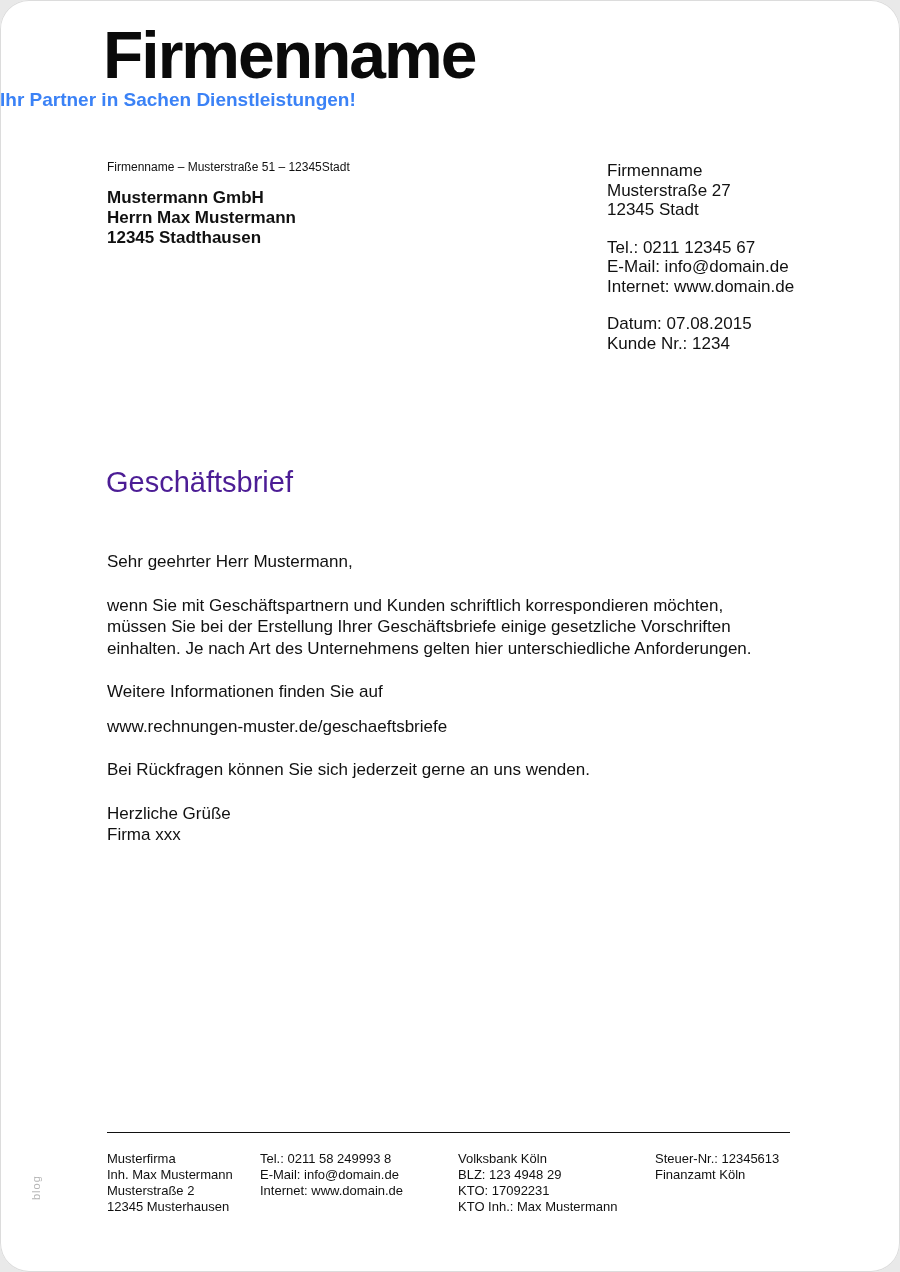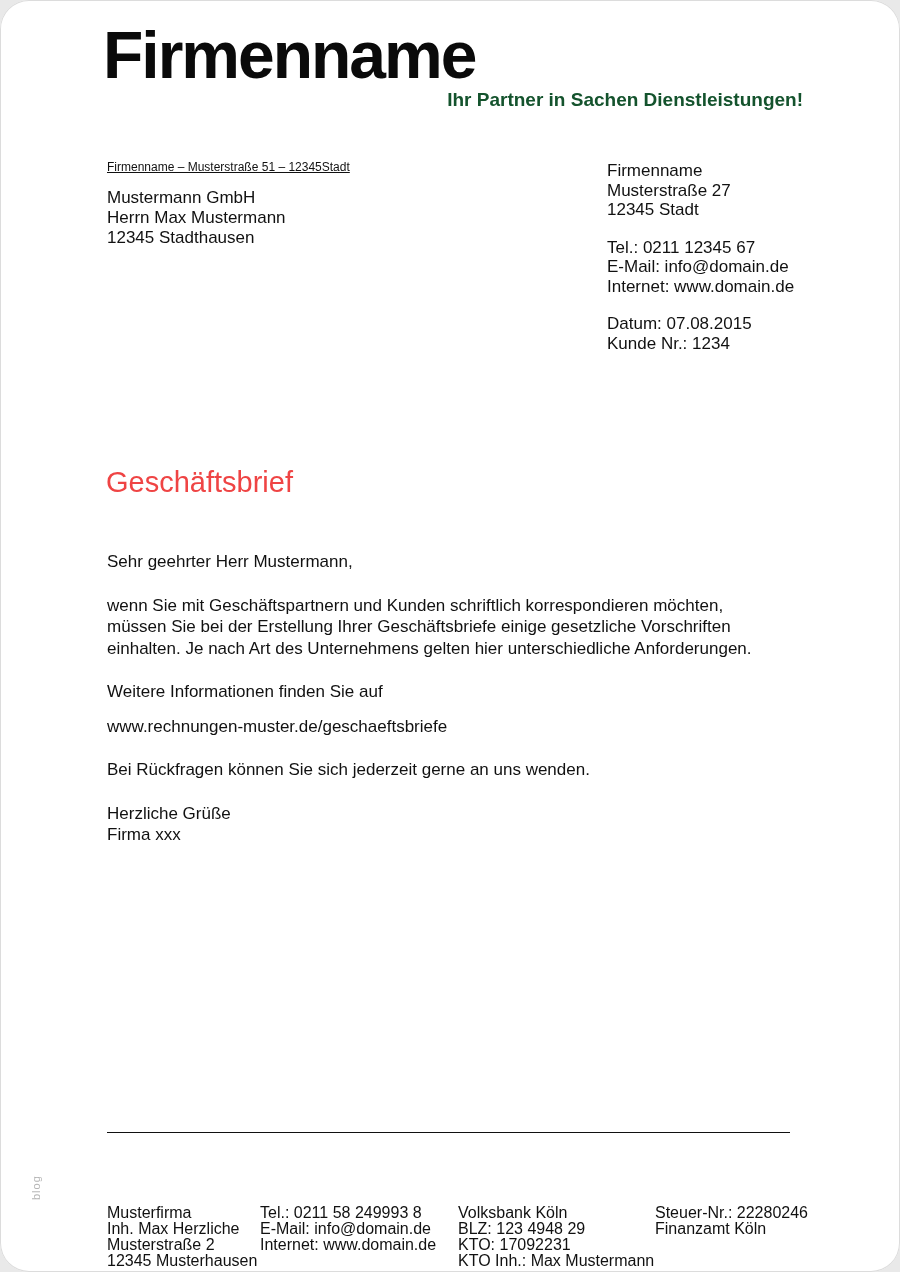--- a/index.html
+++ b/index.html
@@ -28,58 +28,58 @@
     font-weight: 800;
     letter-spacing: -2px;
     color: #0a0a0a;
     line-height: 1;
   }
   .tagline {
     position: absolute;
     top: 89px;
     left: 0;
     width: 803px;
-    text-align: right;
+    text-align: left;
     font-size: 19px;
     font-weight: 700;
-    color: #14532d;
+    color: #3b82f6;
   }
   
   .sender-line {
     position: absolute;
     top: 160px;
     left: 107px;
     font-size: 12px;
-    text-decoration: underline;
     color: #111;
   }
   .recipient {
     position: absolute;
     top: 188px;
     left: 107px;
     font-size: 17px;
     line-height: 20px;
+    font-weight: bold;
   }
   
   .info-block {
     position: absolute;
     top: 161px;
     left: 607px;
     font-size: 17px;
     line-height: 19.5px;
   }
   .info-block .group { margin-bottom: 18px; }
   
   .subject {
     position: absolute;
     top: 466px;
     left: 106px;
     font-size: 29px;
     font-weight: 400;
-    color: #ef4444;
+    color: #4c1d95;
   }
   
   .letter-body {
     position: absolute;
     top: 538px;
     left: 107px;
     width: 672px;
     font-size: 17px;
     line-height: 21.5px;
   }
@@ -90,25 +90,25 @@
   .footer-rule {
     position: absolute;
     top: 1132px;
     left: 107px;
     width: 683px;
     height: 0;
     border-top: 1.5px solid #111;
   }
   .footer {
     position: absolute;
-    top: 1205px;
+    top: 1151px;
     left: 107px;
     width: 720px;
     display: flex;
-    font-size: 16px;
+    font-size: 13px;
     line-height: 16px;
   }
   .footer .col1 { width: 153px; }
   .footer .col2 { width: 198px; }
   .footer .col3 { width: 197px; }
   .footer .col4 { width: 160px; }
   
   .watermark {
     position: absolute;
     left: 30px;
@@ -162,36 +162,36 @@
     <p>www.rechnungen-muster.de/geschaeftsbriefe</p>
     <p>Bei Rückfragen können Sie sich jederzeit gerne an uns wenden.</p>
     <p class="tight">Herzliche Grüße</p>
     <p class="tight">Firma xxx</p>
   </div>
 
   <div class="footer-rule"></div>
   <div class="footer">
     <div class="col1">
       <div>Musterfirma</div>
-      <div>Inh. Max Herzliche</div>
+      <div>Inh. Max Mustermann</div>
       <div>Musterstraße 2</div>
       <div>12345 Musterhausen</div>
     </div>
     <div class="col2">
       <div>Tel.: 0211 58 249993 8</div>
       <div>E-Mail: info@domain.de</div>
       <div>Internet: www.domain.de</div>
     </div>
     <div class="col3">
       <div>Volksbank Köln</div>
       <div>BLZ: 123 4948 29</div>
       <div>KTO: 17092231</div>
       <div>KTO Inh.: Max Mustermann</div>
     </div>
     <div class="col4">
-      <div>Steuer-Nr.: 22280246</div>
+      <div>Steuer-Nr.: 12345613</div>
       <div>Finanzamt Köln</div>
     </div>
   </div>
 
   <div class="watermark">blog</div>
 
 </div>
 
 </body></html>

